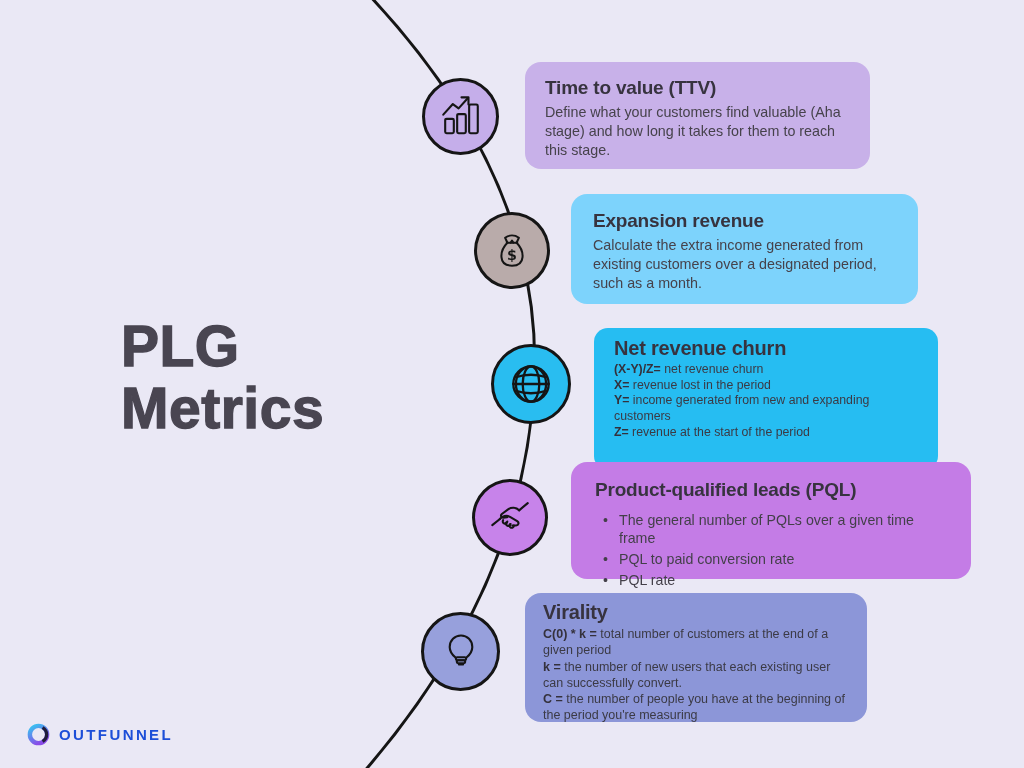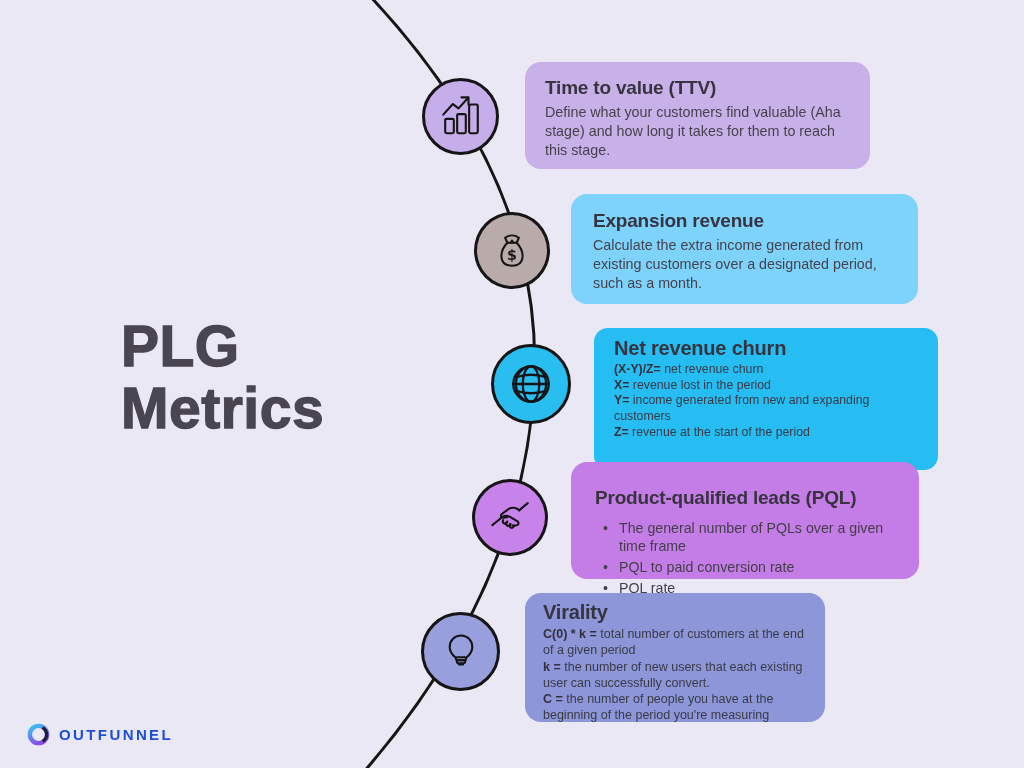--- a/index.html
+++ b/index.html
@@ -44,23 +44,23 @@
   }
   .card h2{
     margin:0 0 4px 0;font-size:19px;line-height:1.15;font-weight:bold;
     color:#37333F;letter-spacing:-0.2px;
   }
   .card p{margin:0;font-size:14.3px;line-height:1.33;color:#46424B;}
   .c1{left:525px;top:62px;width:345px;height:107px;padding:15px 20px;}
   .c2{left:571px;top:194px;width:347px;height:110px;padding:16px 22px;}
   .c3{left:594px;top:328px;width:344px;height:142px;padding:9px 20px;border-radius:14px;}
   .c3 h2{font-size:20px;margin-bottom:2px;}
-  .c4{left:571px;top:462px;width:348px;height:117px;padding:25px 24px 13px 24px;}
+  .c4{left:571px;top:462px;width:400px;height:117px;padding:17px 24px 13px 24px;}
   .c4 h2{font-size:19px;margin-bottom:10px;}
-  .c5{left:525px;top:593px;width:300px;height:129px;padding:8px 18px;}
+  .c5{left:525px;top:593px;width:342px;height:129px;padding:8px 18px;}
   .c5 h2{font-size:20px;margin-bottom:2px;}
 
   
   .fline{font-size:12.3px;line-height:1.28;color:#3B3A45;}
   .c5 .fline{font-size:12.5px;line-height:1.3;}
   .fline b{font-weight:bold;color:#34313C;}
 
   
   .blist{list-style:none;margin:0;padding:0 0 0 8px;}
   .blist li{display:flex;font-size:14.2px;line-height:1.27;color:#433F49;margin-bottom:3px;}

